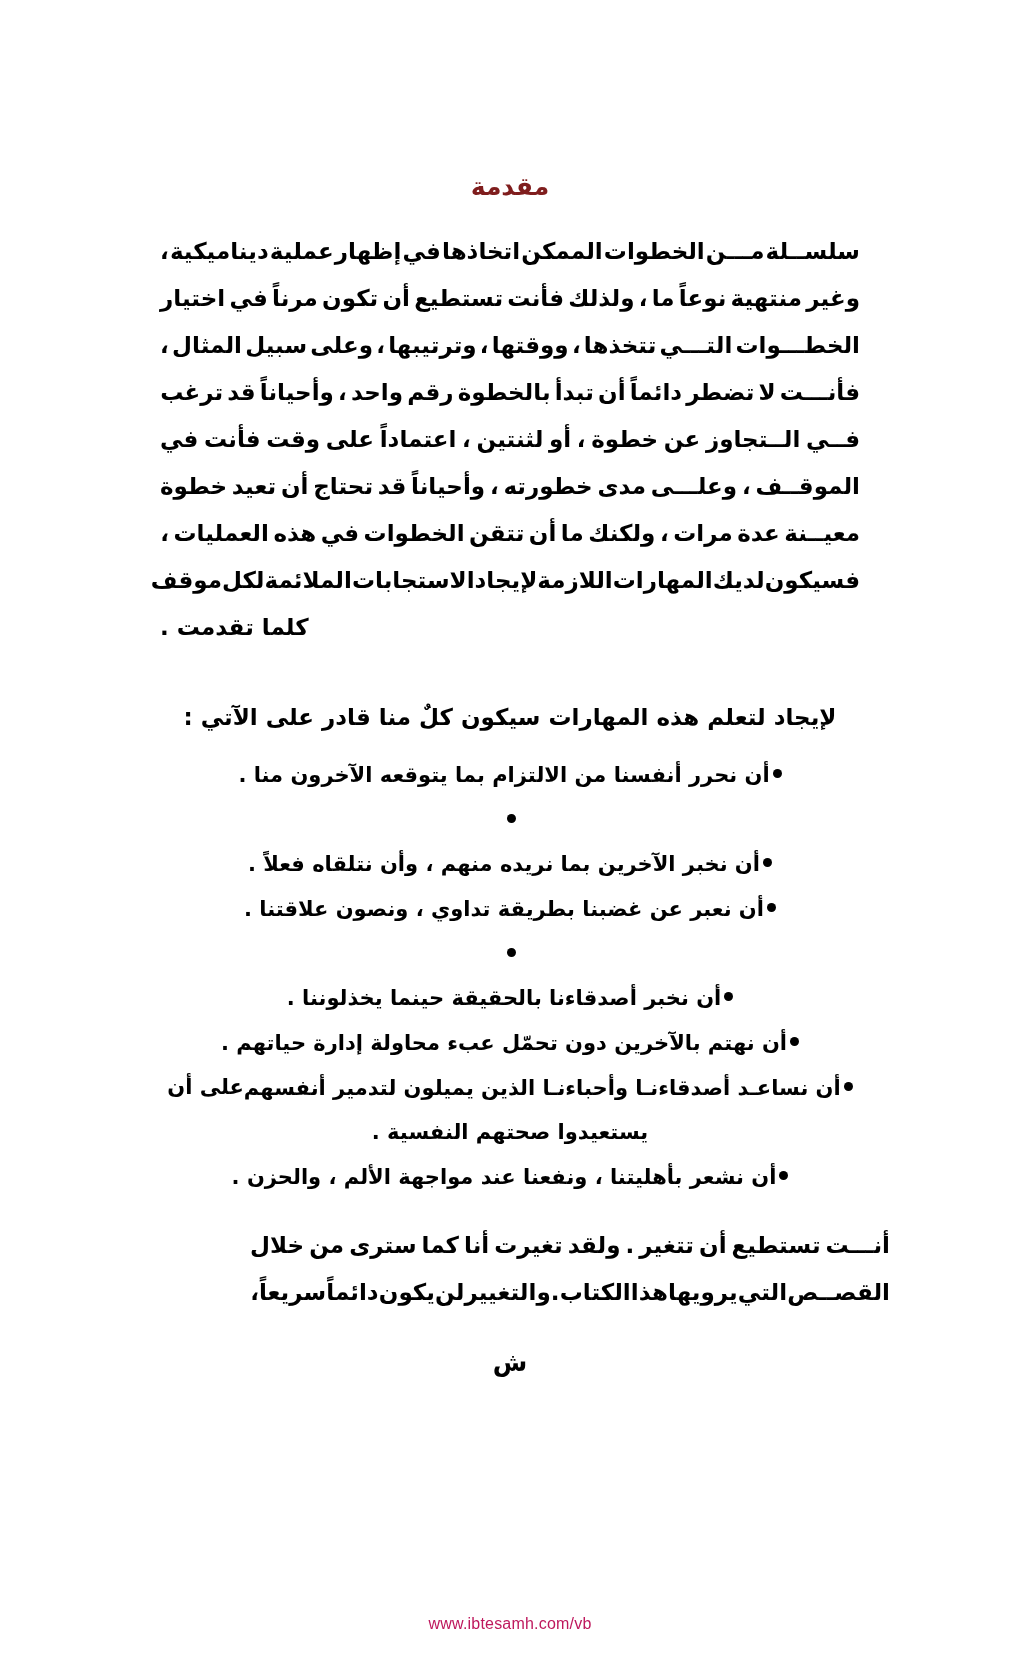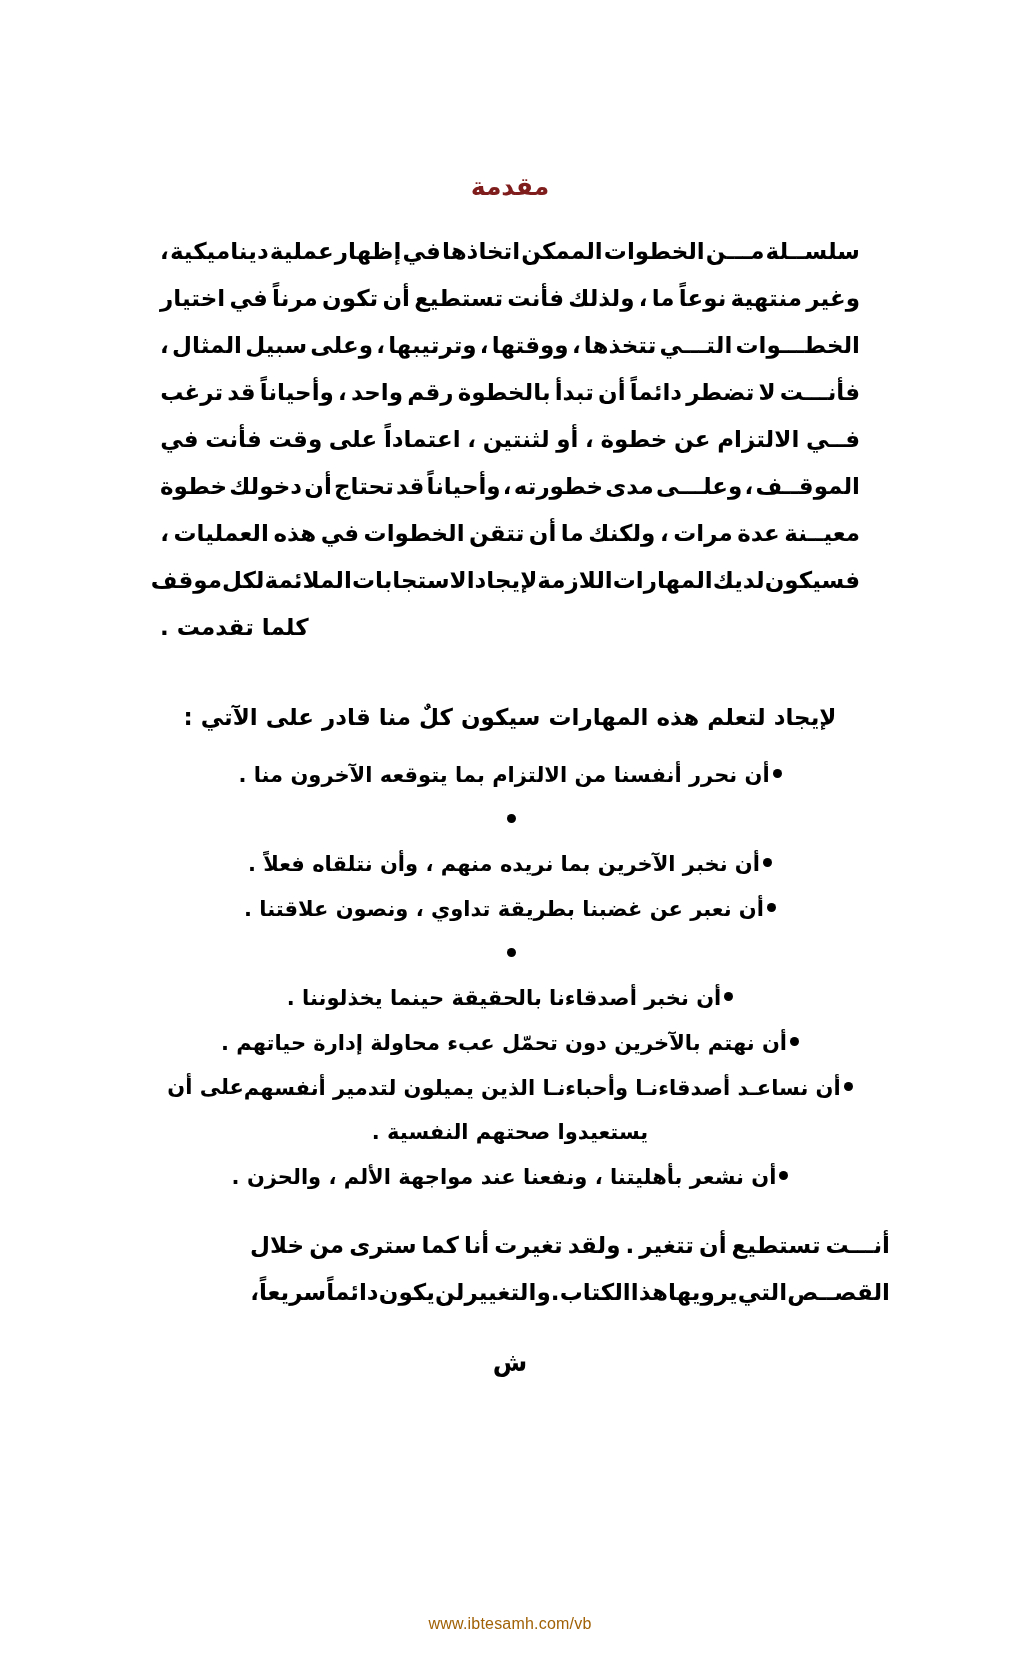--- a/index.html
+++ b/index.html
@@ -161,21 +161,21 @@
   
   .footer-url {
     position: absolute;
     top: 1615px;
     left: 0;
     width: 1020px;
     text-align: center;
     direction: ltr;
     font-family: "Liberation Sans", sans-serif;
     font-size: 16px;
-    color: #a16207;
+    color: #be185d;
     letter-spacing: 0.2px;
   }
 </style>
 </head>
 <body>
 
 <div class="page">
   <div class="content">
 
     <div class="doc-title">مقدمة</div>
@@ -232,21 +232,21 @@
           <span>بالخطوة</span>
           <span>رقم</span>
           <span>واحد</span>
           <span>،</span>
           <span>وأحياناً</span>
           <span>قد</span>
           <span>ترغب</span>
         </div>
         <div class="ln stretch">
           <span>فــي</span>
-          <span>الالتزام</span>
+          <span>الــتجاوز</span>
           <span>عن</span>
           <span>خطوة</span>
           <span>،</span>
           <span>أو</span>
           <span>لثنتين</span>
           <span>،</span>
           <span>اعتماداً</span>
           <span>على</span>
           <span>وقت</span>
           <span>فأنت</span>
@@ -256,21 +256,21 @@
           <span>الموقــف</span>
           <span>،</span>
           <span>وعلـــى</span>
           <span>مدى</span>
           <span>خطورته</span>
           <span>،</span>
           <span>وأحياناً</span>
           <span>قد</span>
           <span>تحتاج</span>
           <span>أن</span>
-          <span>دخولك</span>
+          <span>تعيد</span>
           <span>خطوة</span>
         </div>
         <div class="ln stretch">
           <span>معيــنة</span>
           <span>عدة</span>
           <span>مرات</span>
           <span>،</span>
           <span>ولكنك</span>
           <span>ما</span>
           <span>أن</span>

